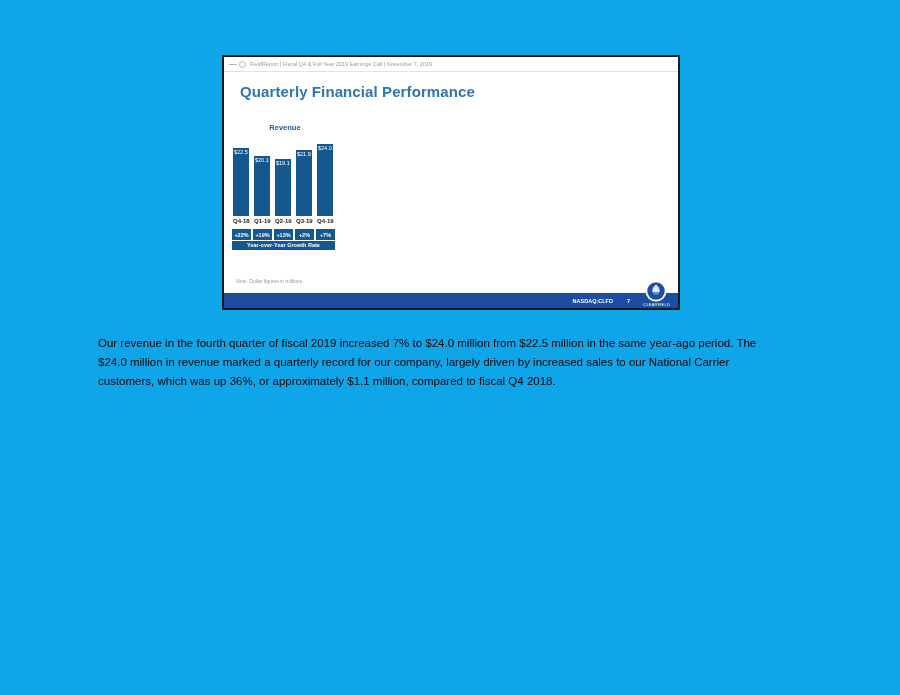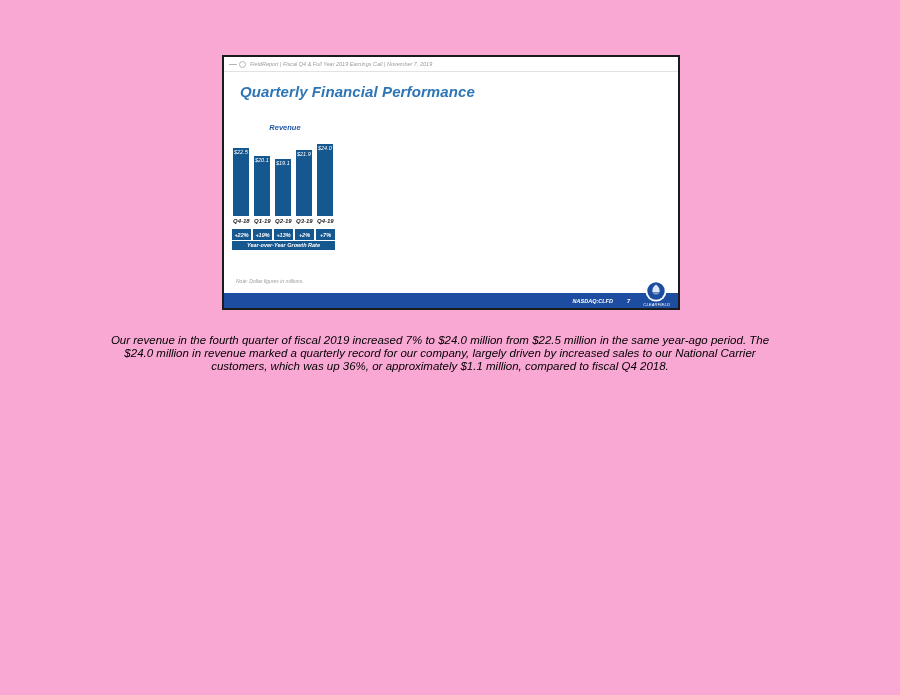--- a/index.html
+++ b/index.html
@@ -1,18 +1,18 @@
 <!DOCTYPE html>
 <html><head>
 <meta charset="utf-8">
 <style>
   * { margin:0; padding:0; box-sizing:border-box; }
   html,body { width:900px; height:695px; background:#ffffff; overflow:hidden;
               font-family:"Liberation Sans", sans-serif; }
-  .page { position:relative; width:900px; height:695px; background:#f9a8d4;font-style:italic; }
+  .page { position:relative; width:900px; height:695px; background:#0ea5e9; }
 
   
   .slide { position:absolute; left:222px; top:55px; width:458px; height:255px;
            border:2px solid #1b1b1b; background:#fff; }
 
   .slide-header { position:absolute; top:0; left:0; right:0; height:15px;
                   border-bottom:1px solid #e2e2e2; display:flex; align-items:center;
                   padding-left:5px; color:#9a9a9a; font-size:5.5px; white-space:nowrap; }
   .hdr-dash { display:inline-block; width:8px; height:1px; background:#b5b5b5; margin-right:2px; }
   .hdr-circle { display:inline-block; width:7px; height:7px; border:1px solid #b5b5b5;
@@ -44,21 +44,21 @@
                   background:#1c4da1; display:flex; align-items:center;
                   justify-content:flex-end; padding-right:48px; }
   .ticker { color:#fff; font-size:5.5px; font-weight:bold; margin-right:14px; white-space:nowrap; }
   .page-num { color:#fff; font-size:5.5px; font-weight:bold; }
   .logo-wrap { position:absolute; right:11px; bottom:6px; width:22px; height:22px; }
   .logo-text { position:absolute; right:8px; bottom:1px; font-size:4px; color:#fff;
                letter-spacing:0.2px; white-space:nowrap; }
 
   
   .paragraph { position:absolute; left:98px; top:334px; width:684px; color:#000;
-               font-size:11.5px; line-height:13px;text-align:center; }
+               font-size:11.5px; line-height:19px; }
 </style>
 </head>
 <body>
 
 <div class="page">
 
   <div class="slide">
 
     <div class="slide-header">
       <span class="hdr-dash"></span>

